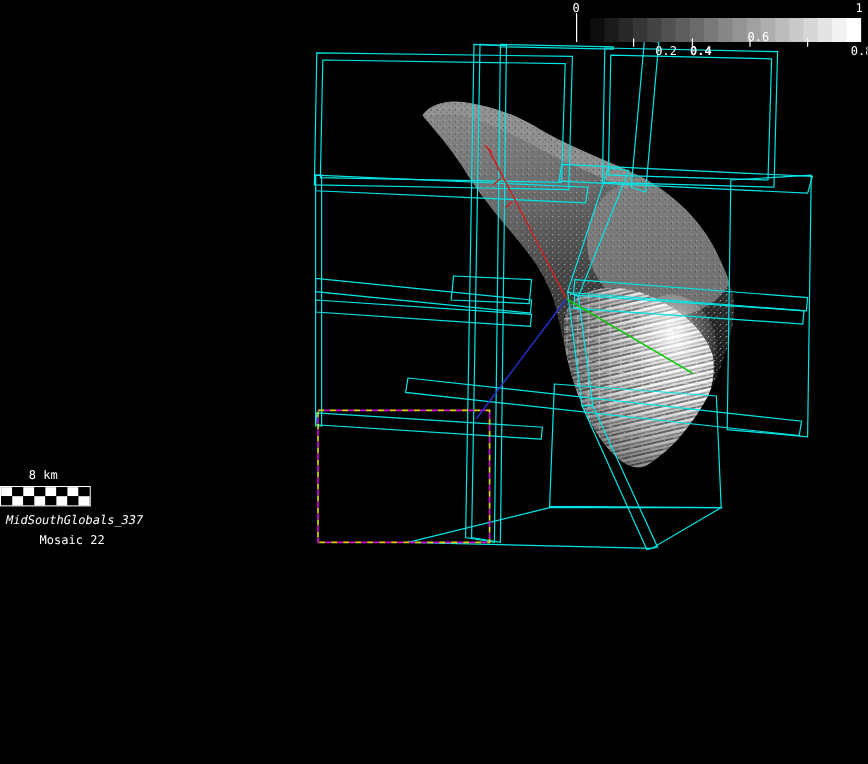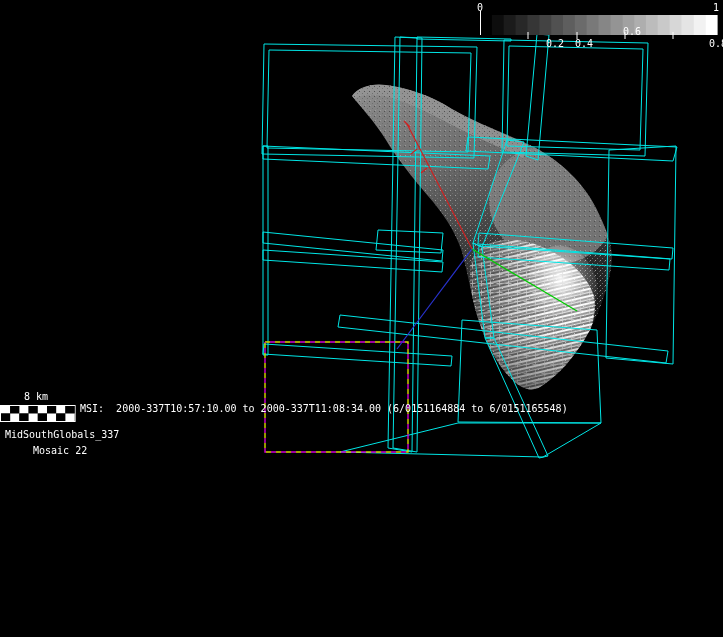--- a/index.html
+++ b/index.html
@@ -143,21 +143,20 @@
       <rect x="37.8" y="413.5" width="9.2" height="7.5" fill="#000"></rect>
       <rect x="47" y="413.5" width="9.2" height="7.5" fill="#fff"></rect>
       <rect x="56.199999999999996" y="413.5" width="9.2" height="7.5" fill="#000"></rect>
       <rect x="65.39999999999999" y="413.5" width="9.2" height="7.5" fill="#fff"></rect>
     </svg>
 
   <div id="labels">
     <div class="lbl" style="left:477px;top:2px;">0</div>
     <div class="lbl" style="left:713px;top:2px;">1</div>
     <div class="lbl" style="left:24px;top:391px;">8 km</div>
-    <div class="lbl" style="left:80px;top:403px;">MSI:  2000-337T10:57:10.00 to 2000-337T11:08:34.00 (6/0151164884 to 6/0151165548)</div>
-    <div class="lbl" style="left:5px;top:429px;">MidSouthGlobals_337</div>
+    <div class="lbl" style="left:5px;top:429px;font-style:italic;">MidSouthGlobals_337</div>
     <div class="lbl" style="left:5px;top:445px;padding-left:28px;">Mosaic 22</div>
   <div class="lbl" style="left: 526px; top: 38px; margin-left: 20px;">0.2</div>
-      <div class="lbl" style="left: 575px; top: 38px;">0.4</div>
+      <div class="lbl" style="left: 575px; top: 38px; font-weight: bold;">0.4</div>
       <div class="lbl" style="left: 623px; top: 26px; text-align: right;">0.6</div>
       <div class="lbl" style="left: 709px; top: 38px;">0.8</div>
     </div>
 </div>
 
 </body></html>

